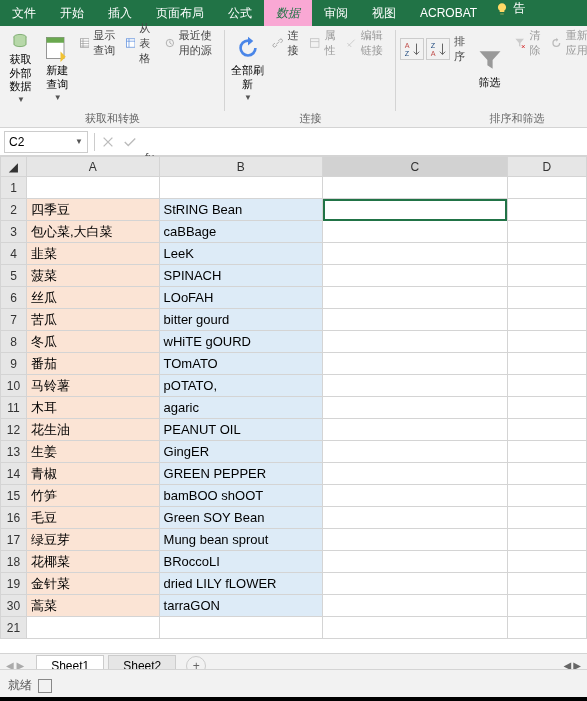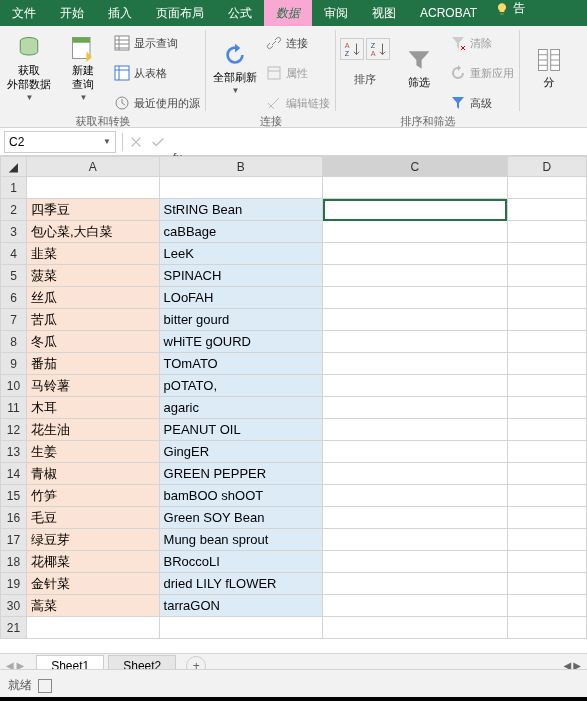--- a/index.html
+++ b/index.html
@@ -14,26 +14,26 @@
 .ribbon { background: #f2f2f2; border-bottom: 1px solid #d4d4d4; height: 102px; display: flex; }
 .ribbon-group { display: flex; flex-direction: column; align-items: center; padding: 2px 4px 0; position: relative; }
 .ribbon-group::after { content: ""; position: absolute; right: 0; top: 4px; bottom: 16px; width: 1px; background: #d4d4d4; }
 .ribbon-group:last-child::after{display:none;}
 .ribbon-body { flex: 1; display: flex; align-items: flex-start; gap: 4px; padding-top: 4px;}
 .ribbon-label { font-size: 11px; color: #666; height: 16px; width: 100%; text-align: center; }
 .big-btn { display: flex; flex-direction: column; align-items: center; justify-content: center; width: 50px; height: 72px; cursor: pointer; gap: 2px;}
 .big-btn svg { width: 28px; height: 28px; }
 .big-btn .lbl { font-size: 11px; text-align: center; line-height: 1.2; }
 .small-btn { display: flex; align-items: center; gap: 4px; height: 22px; cursor: pointer; padding: 0 2px; color: #444; font-size: 11px;}
-.small-col { display: flex; flex-direction: column; gap: 8px; }
+.small-col { display: flex; flex-direction: row; gap: 2px; }
 .disabled { color: #999; }
 .tri { font-size: 8px; color: #555; margin-left: 1px;}
 
 .namebox-row { display: flex; align-items: center; height: 28px; border-bottom: 1px solid #d4d4d4; background: #fff; padding: 2px 4px; gap: 6px;}
-.namebox { width: 112px; height: 22px; border: 1px solid #ccc; padding: 0 4px; display: flex; align-items: center; justify-content: space-between; font-size: 12px; }
+.namebox { width: 84px; height: 22px; border: 1px solid #ccc; padding: 0 4px; display: flex; align-items: center; justify-content: space-between; font-size: 12px; }
 .fx-btns { display: flex; gap: 8px; color: #aaa; align-items: center;}
 .fx-svg { width: 14px; height: 14px; }
 .formula-input { flex: 1; height: 22px; border: none; outline: none; font-size: 12px; }
 
 .grid-wrap { position: relative; overflow: auto; height: 488px; }
 table { border-collapse: collapse; table-layout: fixed; }
 th, td { border: 1px solid #d4d4d4; font-size: 13px; padding: 0 4px; height: 22px; text-align: left; font-weight: normal; white-space: nowrap; overflow: hidden;}
 th { background: #e6e6e6; text-align: center; color: #333; font-size: 12px; height: 20px;}
 .row-hdr { background: #e6e6e6; text-align: center; font-size: 12px; color: #333; }
 .corner { background: #e6e6e6; }

